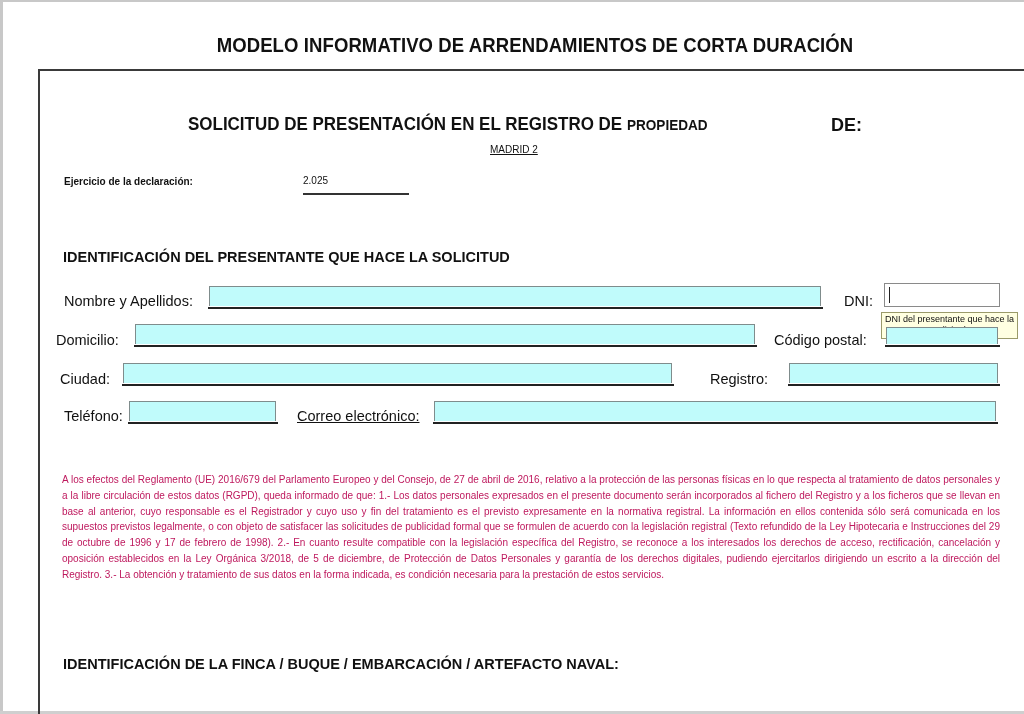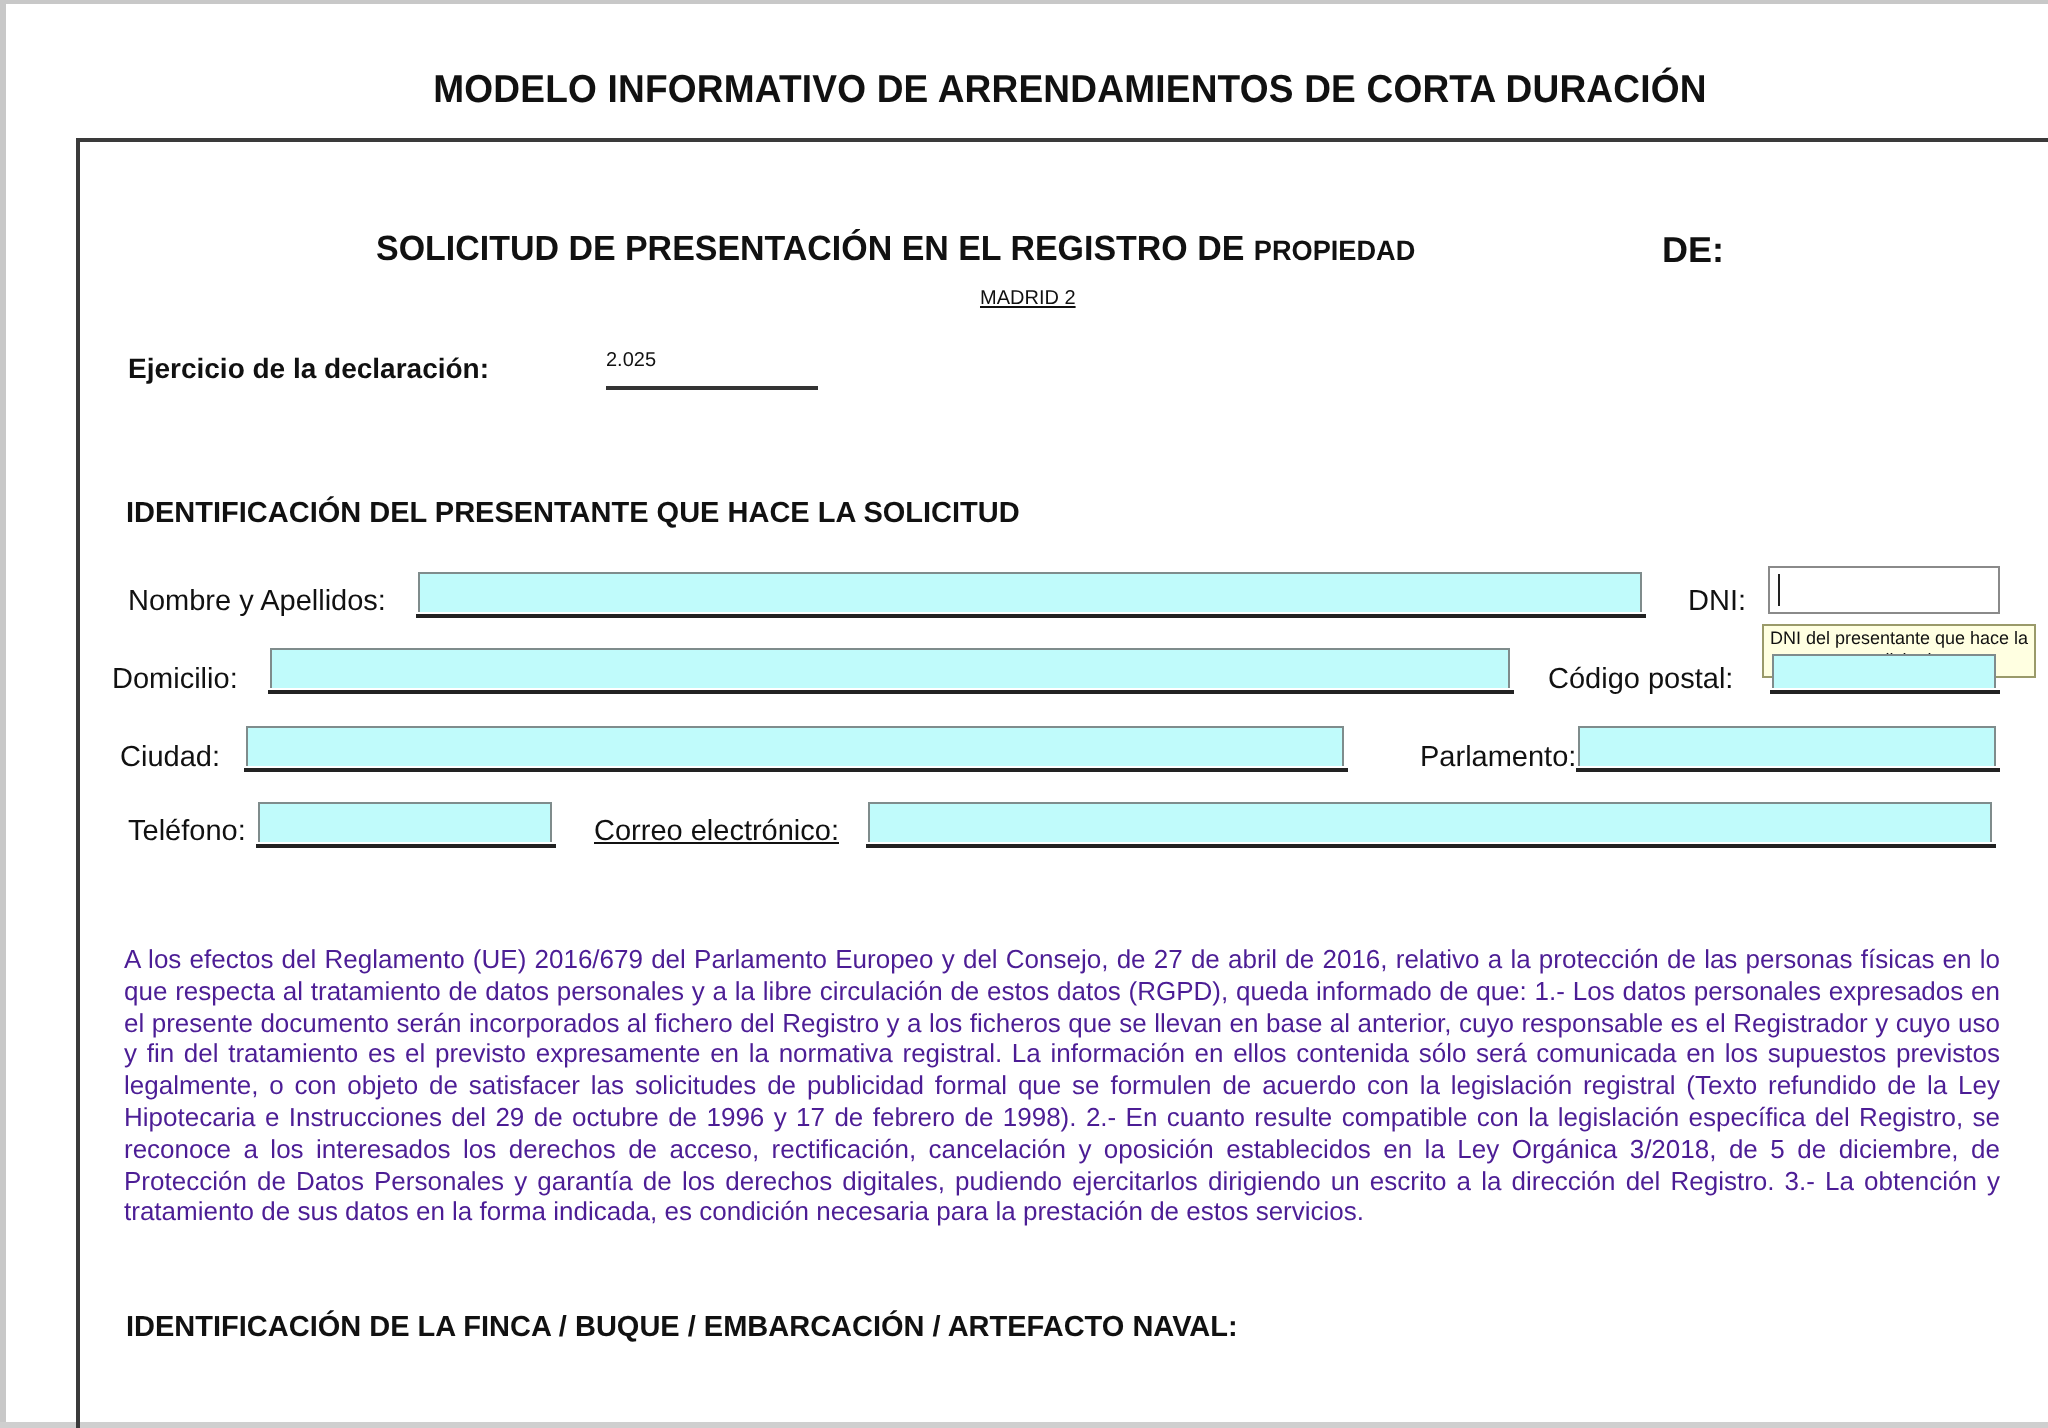--- a/index.html
+++ b/index.html
@@ -25,21 +25,21 @@
     }
     .subtitle {
       position: absolute; left: 188px; top: 114px; font-size: 17.5px; font-weight: bold; white-space: nowrap;
       transform: scaleX(0.97); transform-origin: 0 0;
     }
     .subtitle .small { font-size: 14px; }
     .de-label { position: absolute; left: 831px; top: 115px; font-size: 18px; font-weight: bold; }
     .registry {
       position: absolute; left: 490px; top: 144px; font-size: 10px; text-decoration: underline;
     }
-    .ejercicio-label { position: absolute; left: 64px; top: 176px; font-size: 14px; font-weight: bold; }
+    .ejercicio-label { position: absolute; left: 64px; top: 176px; font-size: 10px; font-weight: bold; }
     .ejercicio-value {
       position: absolute; left: 303px; top: 175px; width: 106px; height: 18px;
       border-bottom: 2px solid #333; font-size: 10px;
     }
     .section-title {
       position: absolute; left: 63px; font-size: 14.5px; font-weight: bold; white-space: nowrap;
     }
     .field-label { position: absolute; font-size: 14.5px; white-space: nowrap; }
     .field {
       position: absolute; height: 20px; background: #c0fbfb;
@@ -52,21 +52,21 @@
       position: absolute; height: 24px; background: #ffffff; border: 1px solid #8a8a8a; box-sizing: border-box;
     }
     .caret { position: absolute; left: 4px; top: 3px; width: 1px; height: 16px; background: #222; }
     .tooltip {
       position: absolute; left: 881px; top: 312px; width: 137px; padding: 1px 2px 2px;
       background: #ffffe1; border: 1px solid #9a9a6a; box-sizing: border-box;
       font-size: 9px; line-height: 11px; text-align: center; color: #111;
     }
     .legal {
       position: absolute; left: 62px; top: 472px; width: 938px;
-      font-size: 13px; line-height: 15.8px; text-align: justify; color: #4c1d95;
+      font-size: 10px; line-height: 15.8px; text-align: justify; color: #be185d;
     }
   </style>
 </head>
 <body>
 
 <div class="frame-top"></div>
 <div class="frame-left"></div>
 <div class="frame-bottom"></div>
 
 <div class="main-title">MODELO INFORMATIVO DE ARRENDAMIENTOS DE CORTA DURACIÓN</div>
@@ -90,21 +90,21 @@
 </div>
 <div class="tooltip">DNI del presentante que hace la solicitud</div>
 
 <div class="field-label" style="left:56px; top:332px;">Domicilio:</div>
 <div class="field" style="left:135px; top:324px; width:620px;"></div>
 <div class="field-label" style="left:774px; top:332px;text-align:center;">Código postal:</div>
 <div class="field" style="left:886px; top:327px; width:112px; height:17px;"></div>
 
 <div class="field-label" style="left:60px; top:371px;">Ciudad:</div>
 <div class="field" style="left:123px; top:363px; width:549px;"></div>
-<div class="field-label" style="left:710px; top:371px;">Parlamento:</div>
+<div class="field-label" style="left:710px; top:371px;">Registro:</div>
 <div class="field" style="left:789px; top:363px; width:209px;"></div>
 
 <div class="field-label" style="left:64px; top:408px;">Teléfono:</div>
 <div class="field" style="left:129px; top:401px; width:147px;"></div>
 <div class="field-label" style="left:297px; top:408px;text-decoration:underline;">Correo electrónico:</div>
 <div class="field" style="left:434px; top:401px; width:562px;"></div>
 
 <div class="legal">A los efectos del Reglamento (UE) 2016/679 del Parlamento Europeo y del Consejo, de 27 de abril de 2016, relativo a la protección de las personas físicas en lo que  respecta al tratamiento de datos personales y a la libre circulación de estos datos (RGPD), queda informado de que: 1.- Los datos personales expresados en el presente documento serán incorporados al fichero del Registro y a los ficheros que se llevan en base al anterior, cuyo responsable es el Registrador y cuyo uso y fin del tratamiento es el previsto expresamente en la normativa registral. La información en ellos contenida sólo será comunicada en los supuestos previstos legalmente, o con objeto de satisfacer las solicitudes de publicidad formal que se formulen de acuerdo con la legislación registral (Texto refundido de la Ley Hipotecaria e Instrucciones del 29 de octubre de 1996 y 17 de febrero de 1998). 2.- En cuanto resulte compatible con la legislación específica del Registro, se reconoce a los interesados los derechos de acceso, rectificación, cancelación y oposición establecidos en la Ley Orgánica 3/2018, de 5 de diciembre, de Protección de Datos Personales y garantía de los derechos digitales, pudiendo ejercitarlos dirigiendo un escrito a la dirección del Registro. 3.- La obtención y tratamiento de sus datos en la forma indicada, es condición necesaria para la prestación de estos servicios.</div>
 
 <div class="section-title" style="top:656px;">IDENTIFICACIÓN DE LA FINCA / BUQUE / EMBARCACIÓN / ARTEFACTO NAVAL:</div>

